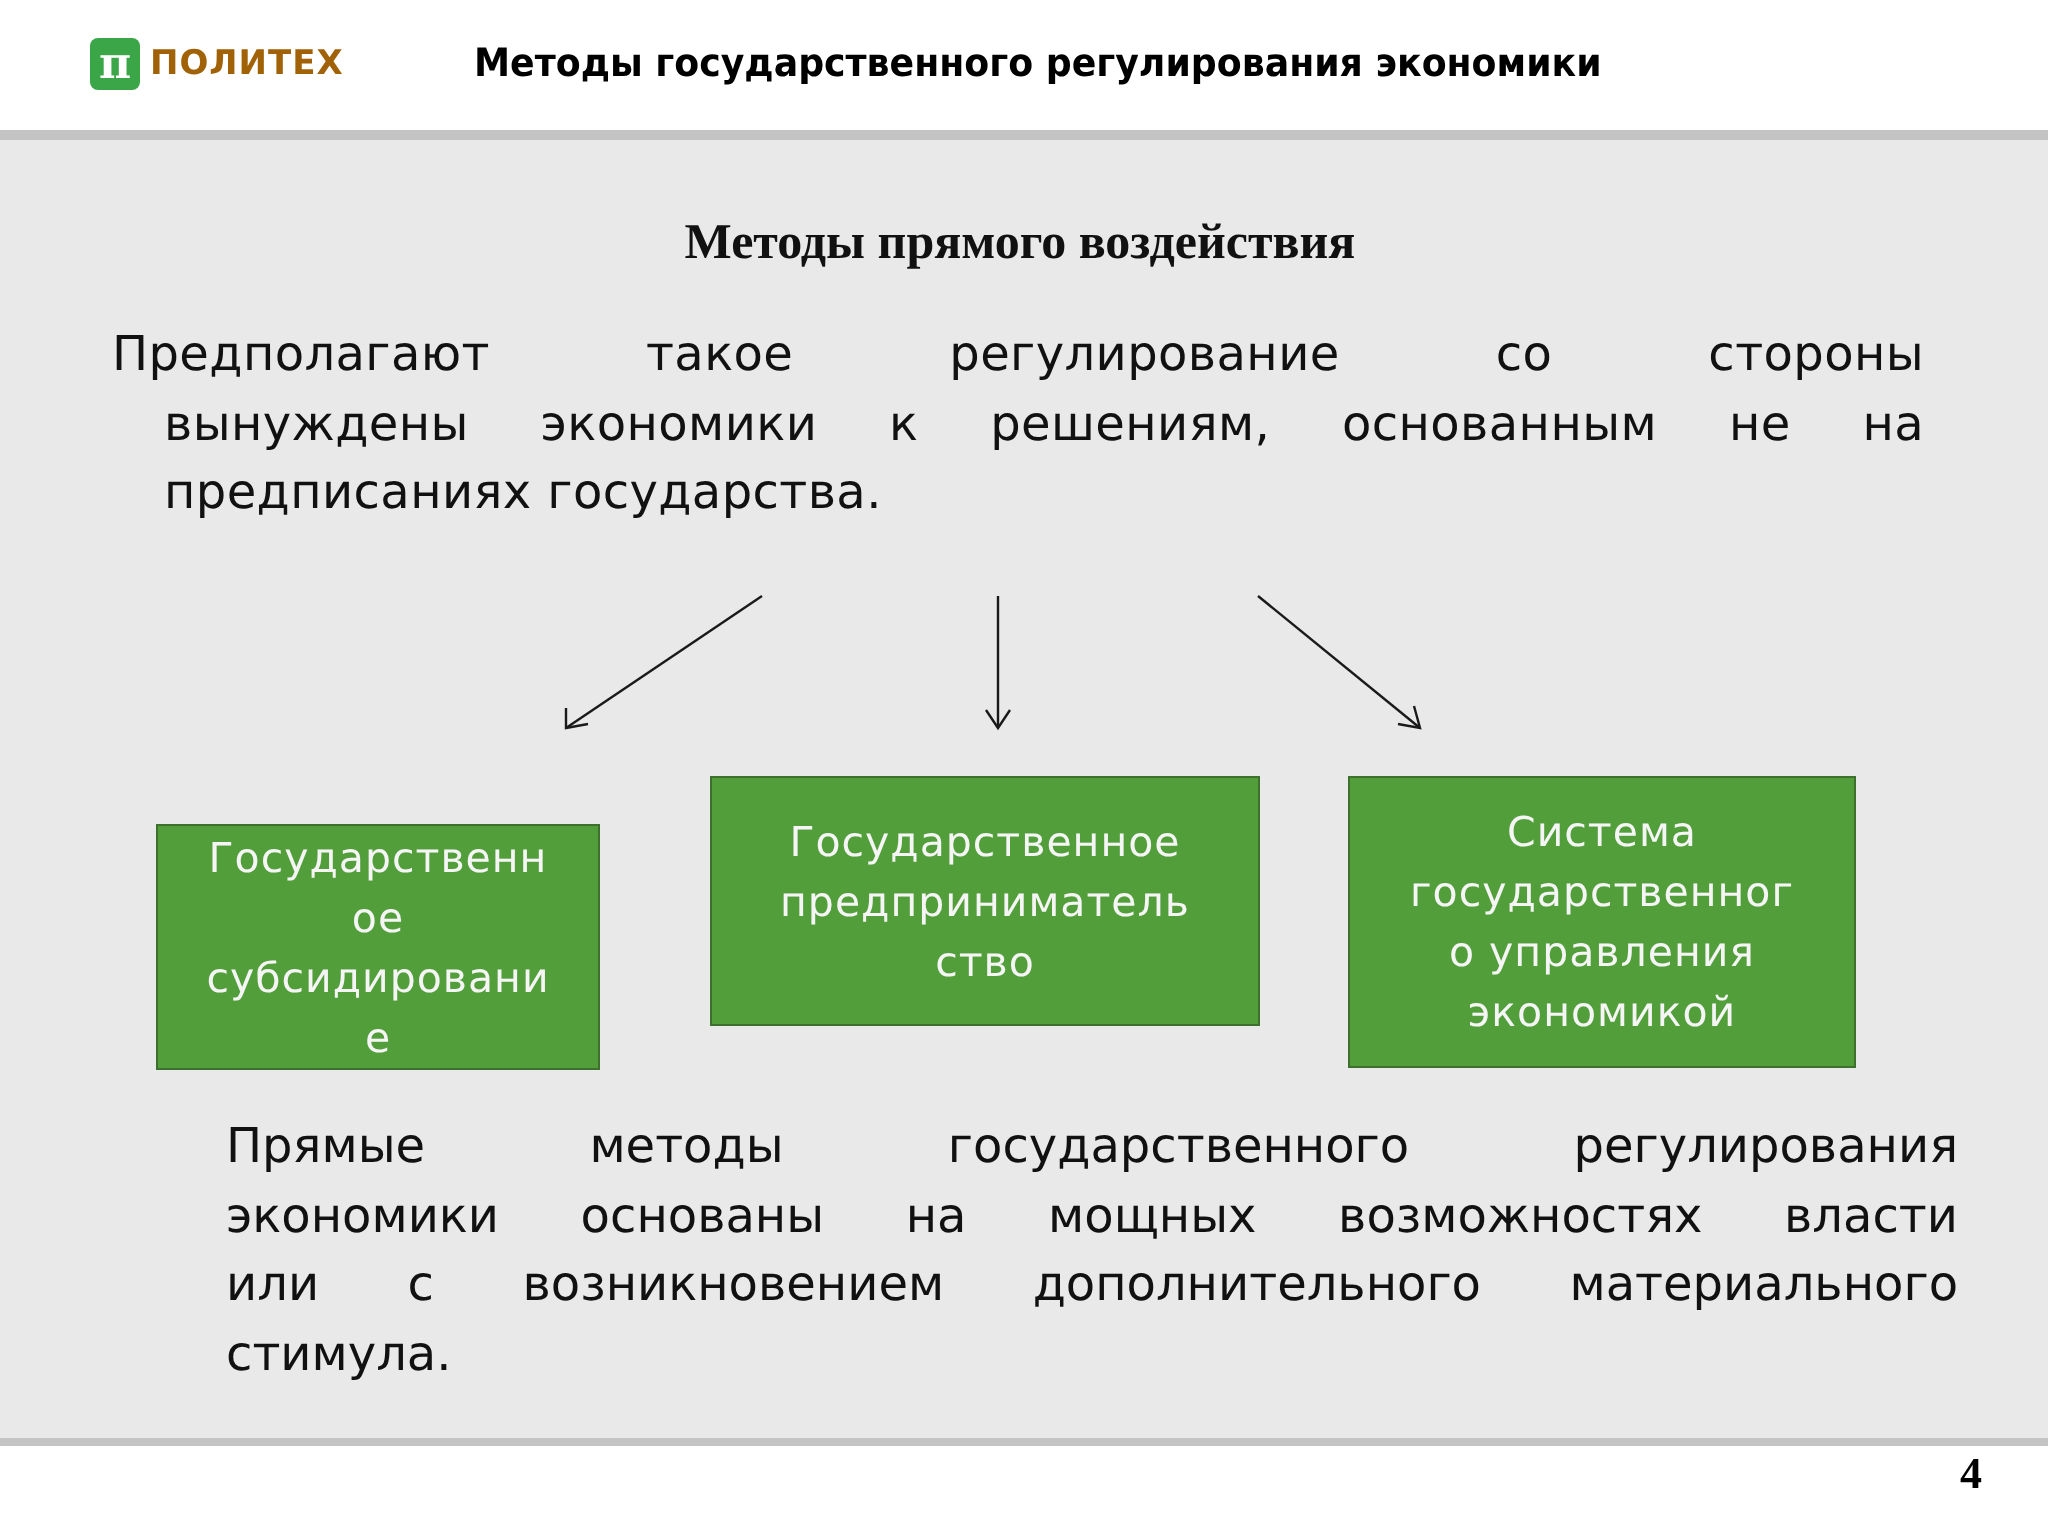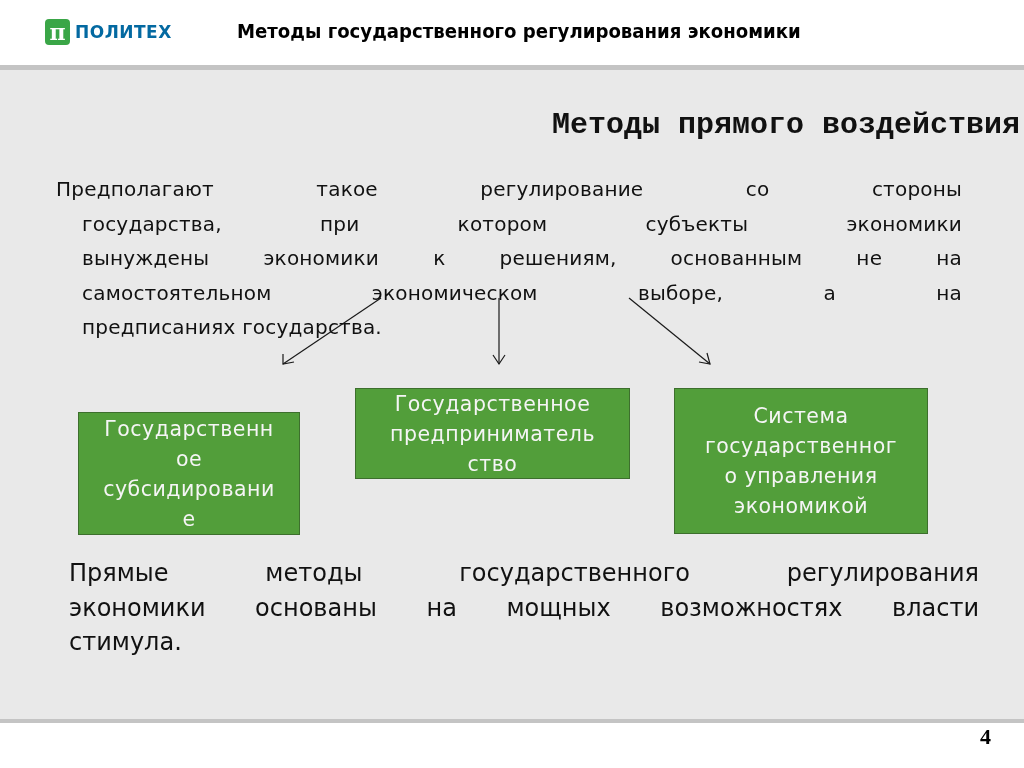--- a/index.html
+++ b/index.html
@@ -16,73 +16,73 @@
       position: absolute; left: 45px; top: 19px; height: 26px;
       display: flex; align-items: center;
     }
     .logo-mark {
       width: 25px; height: 26px; background: #3aa647; border-radius: 4px;
       display: flex; align-items: center; justify-content: center;
       color: #ffffff; font-weight: bold; font-size: 22px; line-height: 26px;
       font-family: "DejaVu Serif", serif;
     }
     .logo-text {
-      margin-left: 5px; font-weight: bold; font-size: 17px; color: #0369a1;
+      margin-left: 5px; font-weight: bold; font-size: 17px; color: #a16207;
       letter-spacing: 0.5px; font-family: "DejaVu Sans", sans-serif;
     }
     .header-title {
       position: absolute; left: 237px; top: 20px;
       font-family: "DejaVu Sans", sans-serif; font-weight: bold; font-size: 19.5px;
       color: #000; transform: scaleX(0.93); transform-origin: left center;
       white-space: nowrap;
     }
     .band-top {
       position: absolute; left: 0; top: 65px; width: 1024px; height: 5px; background: #c4c4c4;
     }
     .content {
       position: absolute; left: 0; top: 70px; width: 1024px; height: 650px; background: #e9e9e9;
     }
     .band-bottom {
       position: absolute; left: 0; top: 719px; width: 1024px; height: 4px; background: #c4c4c4;
     }
     .subtitle {
-      position: absolute; left: 0; top: 108px; width: 1020px; text-align: right;
-      font-family: Liberation Mono, monospace; font-weight: bold; font-size: 30px; color: #111;
+      position: absolute; left: 0; top: 108px; width: 1020px; text-align: center;
+      font-family: Liberation Serif, serif; font-weight: bold; font-size: 25px; color: #111;
     }
     .para1 {
-      position: absolute; left: 56px; top: 172px; width: 906px;
-      font-family: "DejaVu Sans", sans-serif; font-size: 20px; line-height: 34.5px; color: #111;
+      position: absolute; left: 56px; top: 160px; width: 906px;
+      font-family: "DejaVu Sans", sans-serif; font-size: 24px; line-height: 34.5px; color: #111;
       text-align: justify;
       letter-spacing: 0.2px;
     }
     .para1 .line {
       display: block; text-align: justify; text-align-last: justify; white-space: nowrap;
     }
     .para1 .indent { padding-left: 26px; }
     .para1 .last { text-align-last: left; }
     .arrows {
       position: absolute; left: 0; top: 0; width: 1024px; height: 768px; pointer-events: none;
     }
     .box {
       position: absolute; background: #529e3a; border: 1.5px solid #3d6f2d;
       color: #f5f5f5; font-family: "DejaVu Sans", sans-serif; font-size: 20.5px;
       line-height: 30px; text-align: center; box-sizing: border-box;
       display: flex; align-items: center; justify-content: center;
       letter-spacing: 0.5px;
     }
     .box span { display: block; white-space: pre-line; }
     .box1 { left: 78px; top: 412px; width: 222px; height: 123px; }
-    .box2 { left: 355px; top: 388px; width: 275px; height: 91px; }
+    .box2 { left: 355px; top: 388px; width: 275px; height: 125px; }
     .box3 { left: 674px; top: 388px; width: 254px; height: 146px; }
     .para2 {
       position: absolute; left: 69px; top: 556px; width: 910px;
       font-family: "DejaVu Sans", sans-serif; font-size: 24px; line-height: 34.5px; color: #111;
     }
     .para2 .line {
-      display: block; text-align: justify; text-align-last: justify; white-space: nowrap;
+      display: block; text-align: justify; text-align-last: justify; white-space: nowrap; margin-left: 44px;
     }
     .para2 .last { text-align-last: left; }
     .page-num {
       position: absolute; left: 980px; top: 724px;
       font-family: "Liberation Serif", serif; font-weight: bold; font-size: 22px; color: #000;
     }
   </style>
 </head>
 <body>
 
@@ -95,23 +95,21 @@
 </div>
 
 <div class="band-top"></div>
 <div class="content"></div>
 <div class="band-bottom"></div>
 
 <div class="subtitle">Методы прямого воздействия</div>
 
 <div class="para1">
   <span class="line">Предполагают такое регулирование со стороны</span>
-  <span class="line indent">государства, при котором субъекты экономики</span>
   <span class="line indent">вынуждены экономики к решениям, основанным не на</span>
-  <span class="line indent">самостоятельном экономическом выборе, а на</span>
   <span class="line indent last">предписаниях государства.</span>
 </div>
 
 <svg class="arrows" viewBox="0 0 1024 768">
   <g stroke="#1a1a1a" stroke-width="1.2" fill="none">
     <g>
       <line x1="381" y1="298" x2="283" y2="364"></line>
       <polyline points="283,354 283,364 294,362"></polyline>
     </g>
     <g>
@@ -139,16 +137,17 @@
 <div class="box box3">
   <span>Система
 государственног
 о управления
 экономикой</span>
 </div>
 
 <div class="para2">
   <span class="line">Прямые методы государственного регулирования</span>
   <span class="line">экономики основаны на мощных возможностях власти</span>
+  <span class="line">или с возникновением дополнительного материального</span>
   <span class="line last">стимула.</span>
 </div>
 
 <div class="page-num">4</div>
 
 </body></html>

